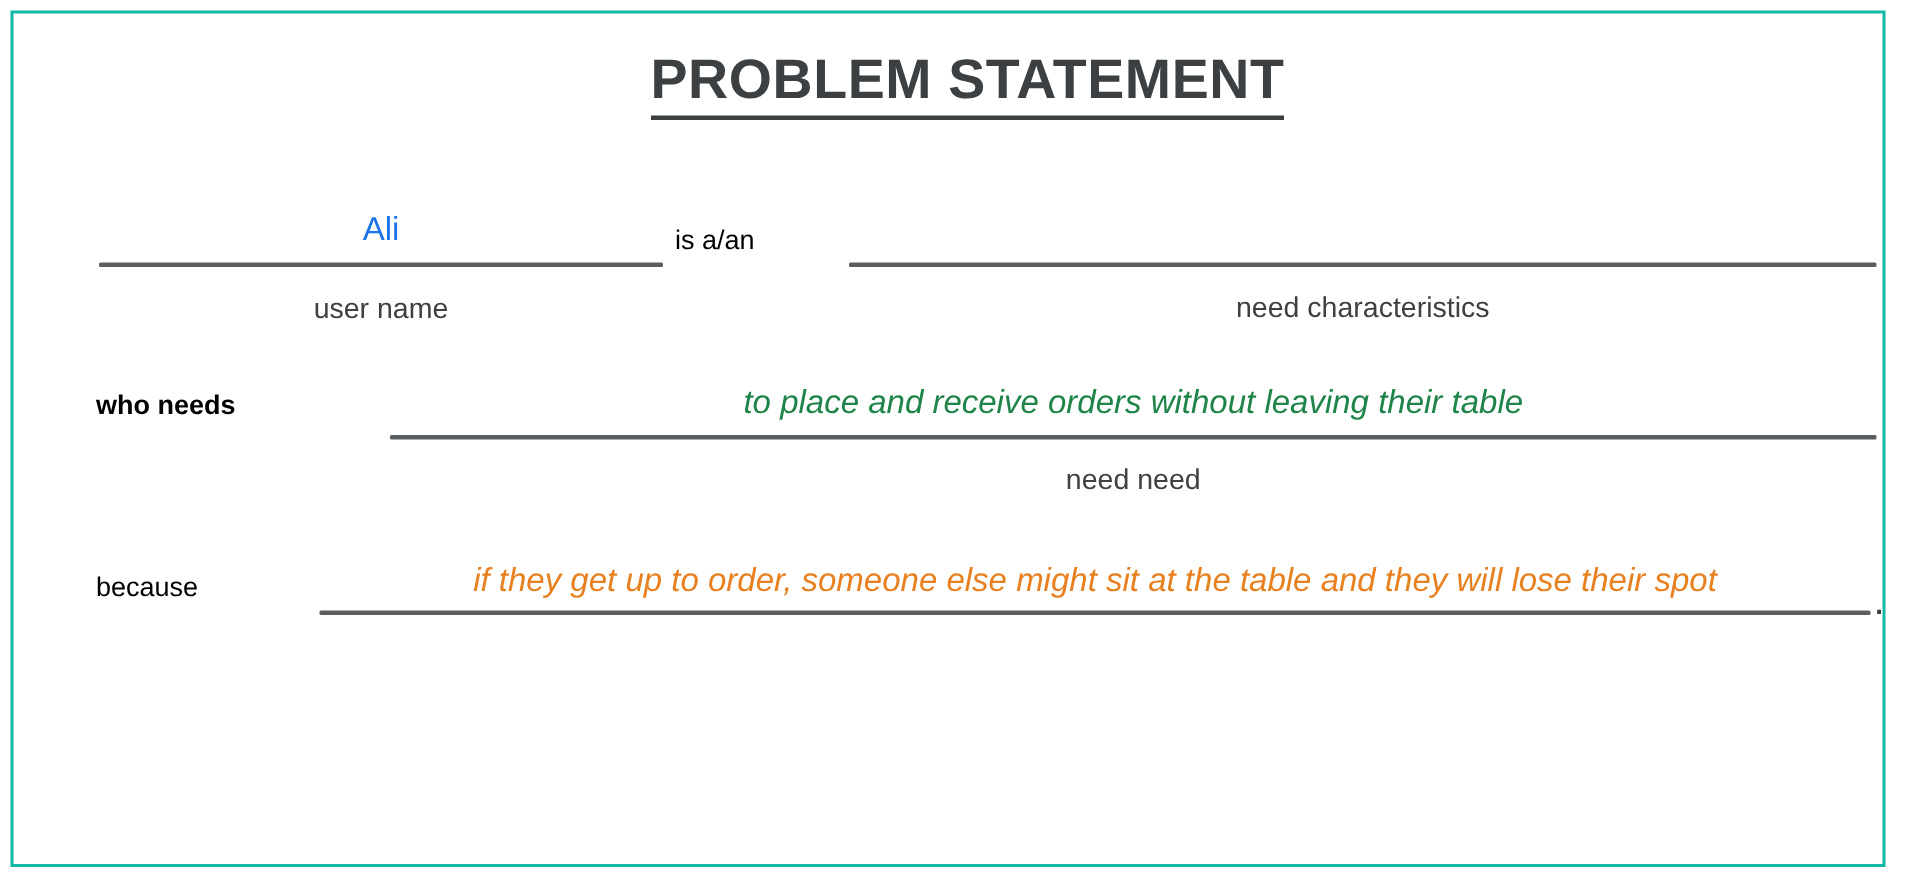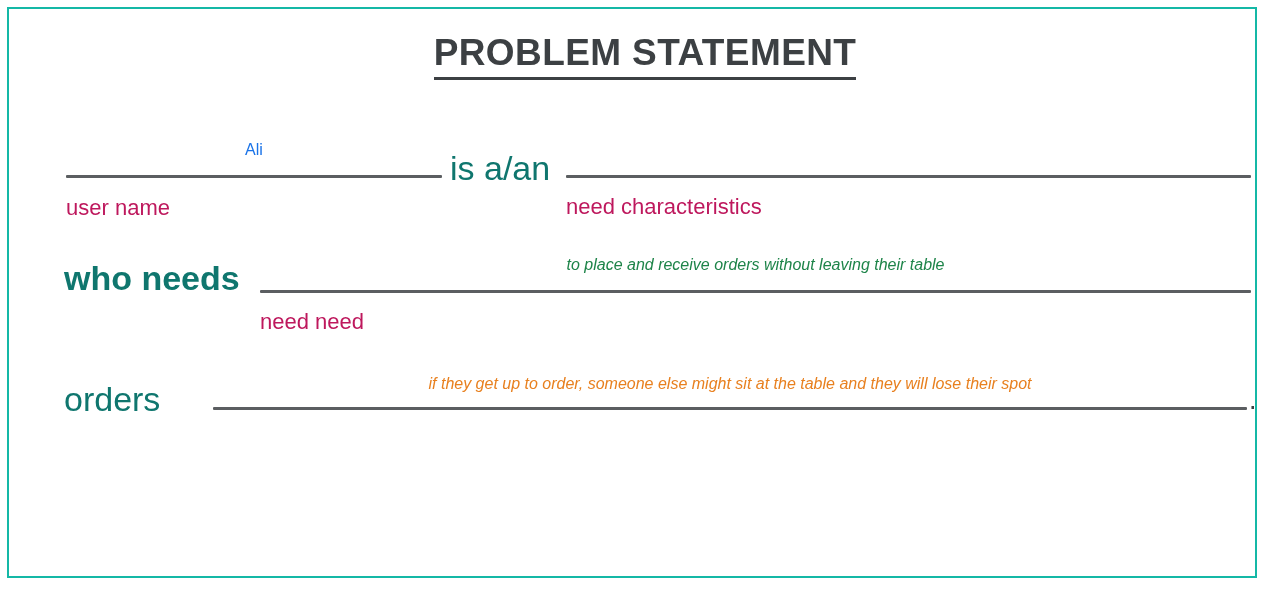--- a/index.html
+++ b/index.html
@@ -52,44 +52,45 @@
   .rule {
     position: absolute;
     height: 3px;
     background: #5b5e61;
     border-radius: 1px;
   }
 
   
   .answer {
     position: absolute;
-    font-size: 16px;
+    font-size: 22px;
     text-align: center;
     white-space: nowrap;
     line-height: 1;
   }
   .answer.blue   { color: #1a73e8; }
   .answer.red    { color: #cc2129; }
   .answer.green  { color: #1e8449; }
   .answer.orange { color: #e8801f; font-style: italic; }
 
   
   .caption {
     position: absolute;
-    font-size: 22px;
-    color: #be185d;
+    font-size: 19px;
+    color: #404040;
+    text-align: center;
     white-space: nowrap;
     line-height: 1;
   }
 
   
   .connector {
     position: absolute;
-    font-size: 34px;
-    color: #0f766e;
+    font-size: 18px;
+    color: #000000;
     white-space: nowrap;
     line-height: 1;
   }
 
   .period {
     position: absolute;
     font-size: 27px;
     color: #3c4043;
     line-height: 1;
   }
@@ -137,21 +138,21 @@
 
     <div class="rule" id="rule-characteristics"></div>
     <div class="caption" id="caption-characteristics">need characteristics</div>
 
     <div class="connector" id="connector-who-needs">who needs</div>
 
     <div class="answer green" id="answer-need">to place and receive orders without leaving their table</div>
     <div class="rule" id="rule-need"></div>
     <div class="caption" id="caption-need">need need</div>
 
-    <div class="connector" id="connector-because">orders</div>
+    <div class="connector" id="connector-because">because</div>
 
     <div class="answer orange" id="answer-insight">if they get up to order, someone else might sit at the table and they will lose their spot</div>
     <div class="rule" id="rule-insight"></div>
 
     <div class="period" id="period-insight">.</div>
 
   </div>
 </div>
 
 </body></html>

